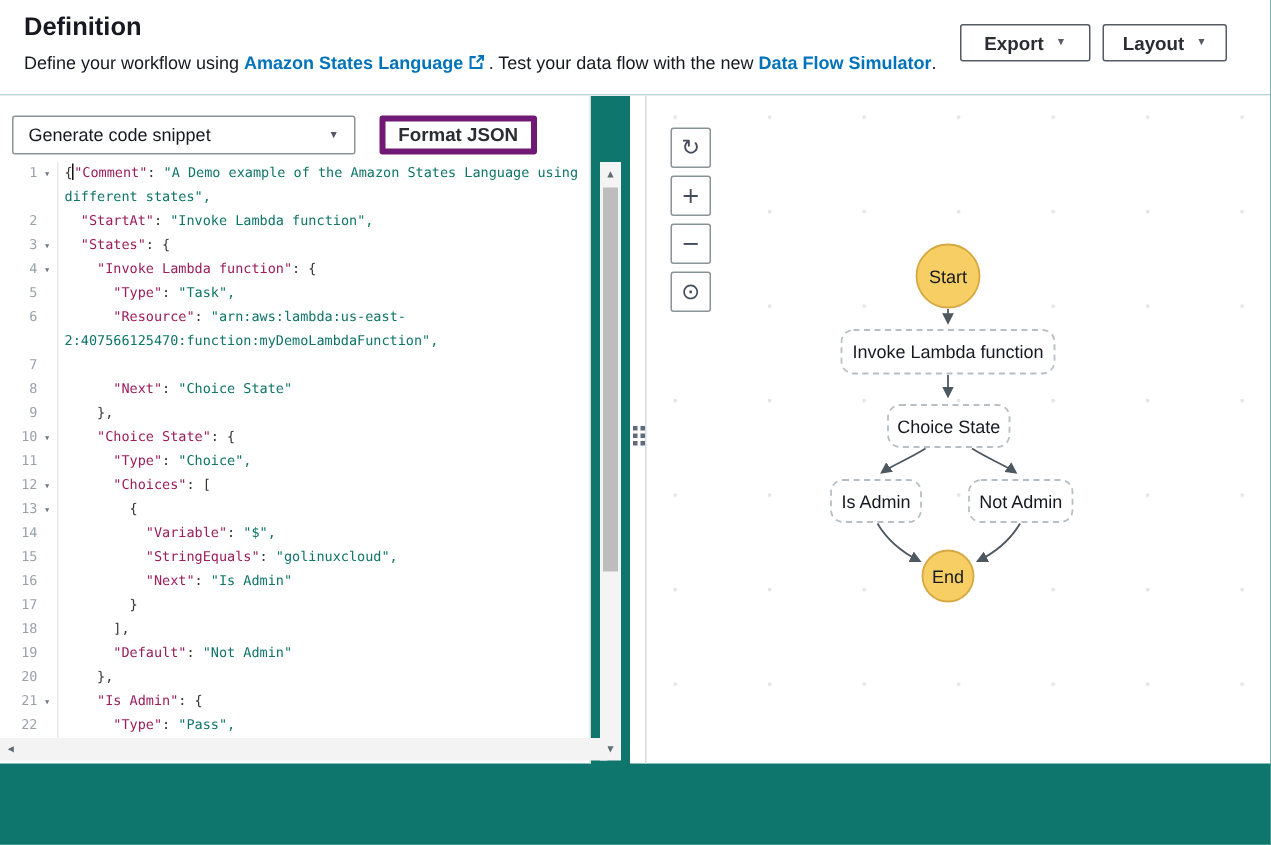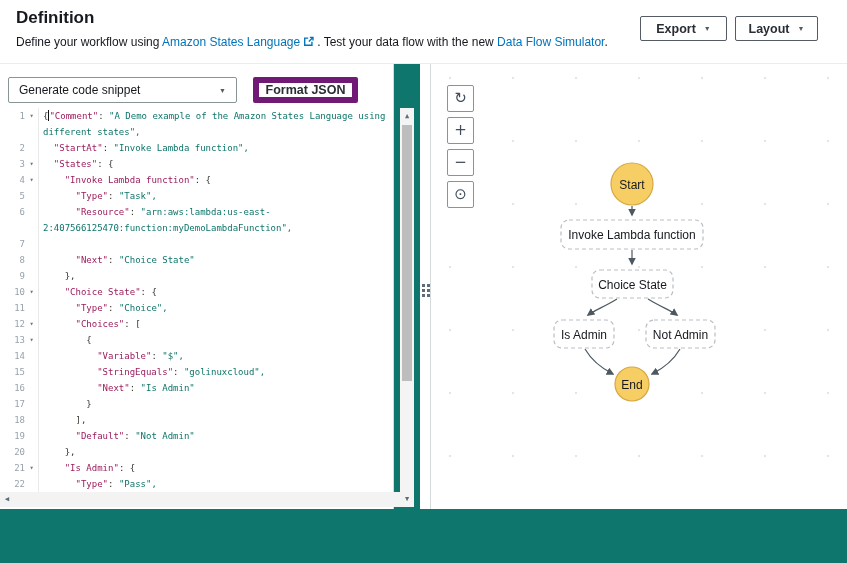--- a/index.html
+++ b/index.html
@@ -9,21 +9,21 @@
     --c-node-stroke:#b7bfc6; --c-arrow:#4d5860;
   }
   *{margin:0;padding:0;box-sizing:border-box;}
   body{width:847px;height:563px;font-family:"Liberation Sans",sans-serif;color:#16191f;background:#fff;}
   .app{position:relative;width:847px;height:563px;overflow:hidden;background:#0f766e;}
 
   
   .header{position:absolute;left:0;top:0;width:847px;height:63px;background:#fff;}
   .page-title{position:absolute;left:16px;top:8px;font-size:17px;font-weight:700;}
   .page-desc{position:absolute;left:16px;top:35px;font-size:12px;white-space:nowrap;}
-  .page-desc .lnk{color:var(--c-link);font-weight:400;text-decoration:none;cursor:pointer;}
+  .page-desc .lnk{color:var(--c-link);font-weight:700;text-decoration:none;cursor:pointer;}
   .ext-icon{display:inline-block;width:11px;height:11px;margin:0 3px 0 3px;vertical-align:-1px;}
   .ext-icon path{stroke:var(--c-link);}
   .hdr-btn{position:absolute;top:16px;height:25px;border:1px solid #545b64;background:#fff;border-radius:2px;
     font-family:inherit;font-size:12.5px;font-weight:700;color:#2a2e33;display:flex;align-items:center;
     justify-content:center;gap:8px;cursor:pointer;text-align:right;}
   .tri{font-size:7px;color:#545b64;}
   #export-btn{right:120px;width:87px;}
   #layout-btn{right:29px;width:83px;}
 
   
@@ -32,21 +32,21 @@
   .splitter{position:absolute;left:420px;top:0;width:10px;height:445px;background:#fff;cursor:col-resize;}
   .dots{position:absolute;left:2px;top:220px;display:grid;grid-template-columns:2.5px 2.5px;grid-auto-rows:2.5px;gap:2.5px;}
   .dot{background:#5f6b7a;}
   .right-panel{position:absolute;left:430px;top:0;width:417px;height:445px;background:#fff;border-left:1px solid #d5dbdb;
     background-image:radial-gradient(circle at 1px 1px,#e3e6e6 1.1px,transparent 1.6px);
     background-size:63px 63px;background-position:18px 13px;}
 
   
   .select{position:absolute;left:8px;top:13px;width:229px;height:26px;border:1px solid #879596;border-radius:2px;
     background:#fff;display:flex;align-items:center;justify-content:space-between;padding:0 10px;font-size:12px;cursor:pointer;}
-  .format-btn{position:absolute;left:253px;top:13px;width:105px;height:26px;border:6px solid #701a75;border-radius:2px;
+  .format-btn{position:absolute;left:253px;top:13px;width:105px;height:26px;border:4px solid #701a75;border-radius:2px;
     background:#fff;font-family:inherit;font-size:12.5px;font-weight:700;color:#2a2e33;cursor:pointer;}
 
   
   .editor{position:absolute;left:0;top:44px;width:419px;height:401px;font-family:"DejaVu Sans Mono","Liberation Mono",monospace;font-size:9px;}
   .code-row{display:flex;height:16px;line-height:16px;}
   .gutter-num{width:25px;text-align:right;color:#98a2ab;font-size:9px;flex:none;}
   .gutter-fold{width:13px;text-align:center;color:#6d7781;font-size:7px;flex:none;cursor:pointer;}
   .code-text{flex:1;white-space:pre;border-left:1px solid #e8eaea;padding-left:4px;overflow:hidden;}
   .tok-k{color:var(--c-key);}
   .tok-s{color:var(--c-str);}

